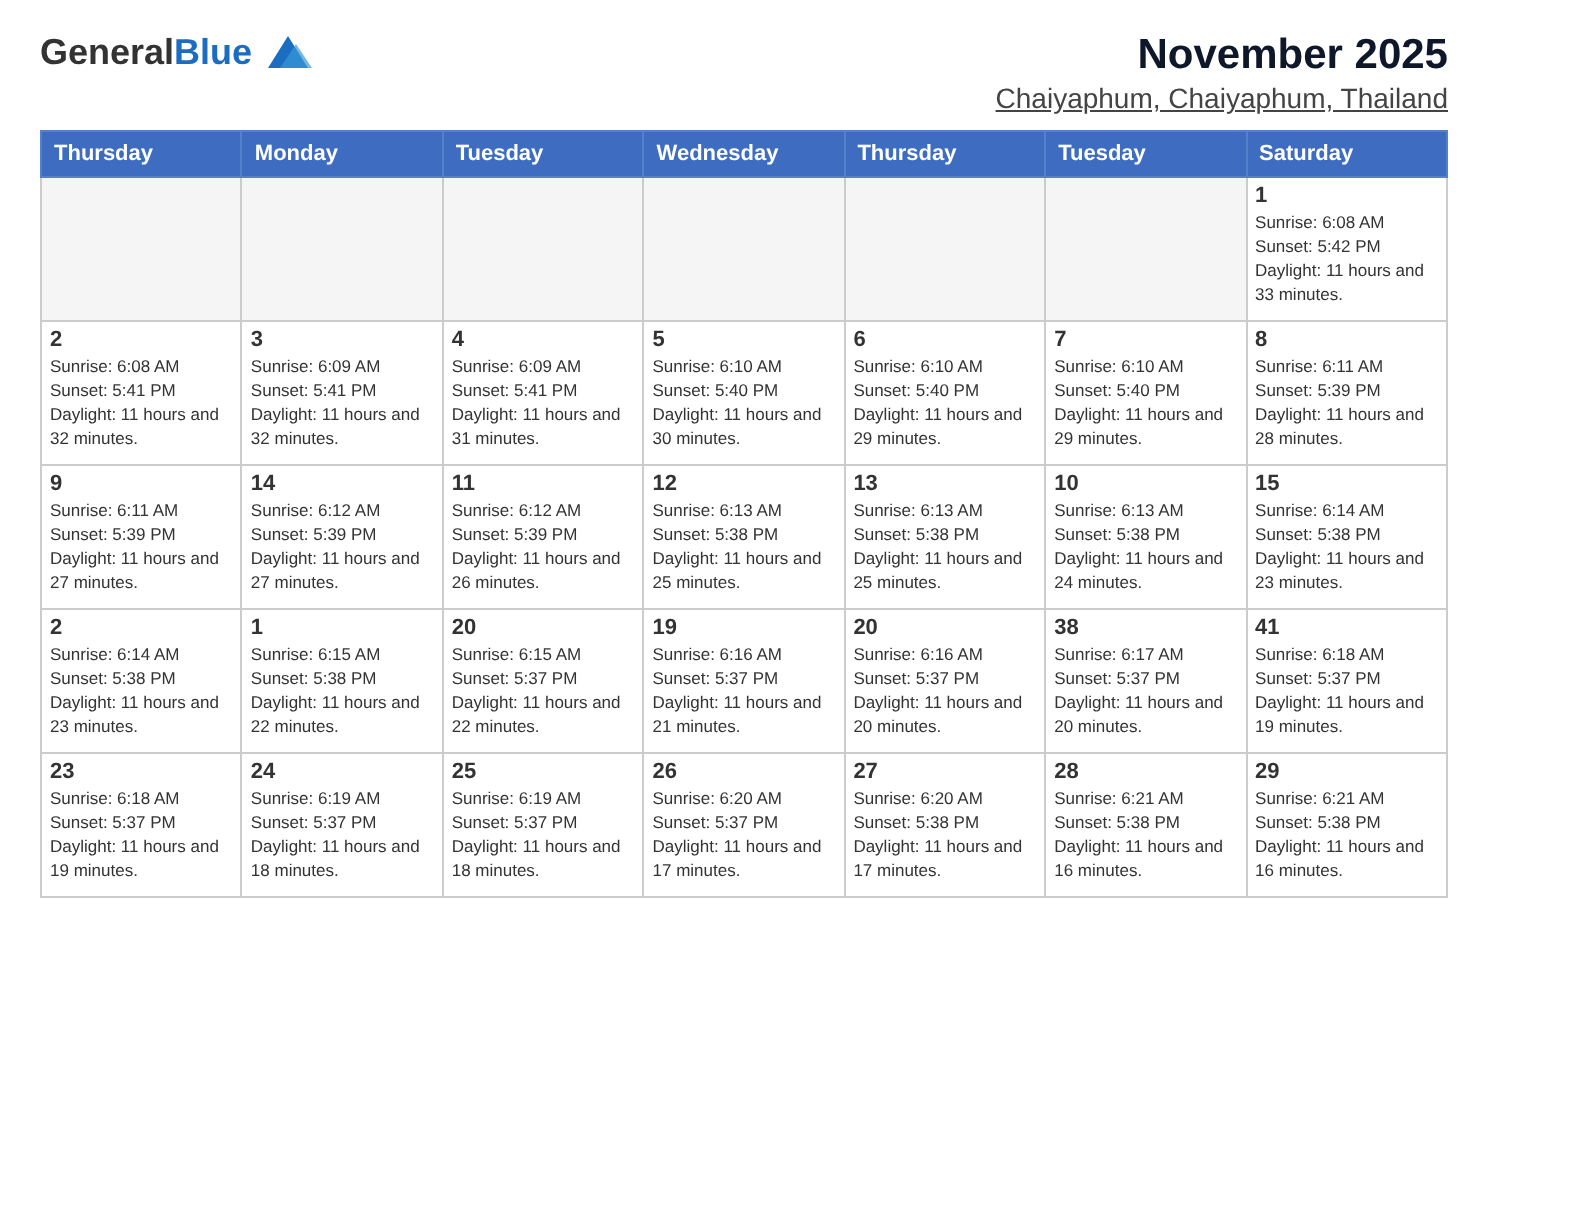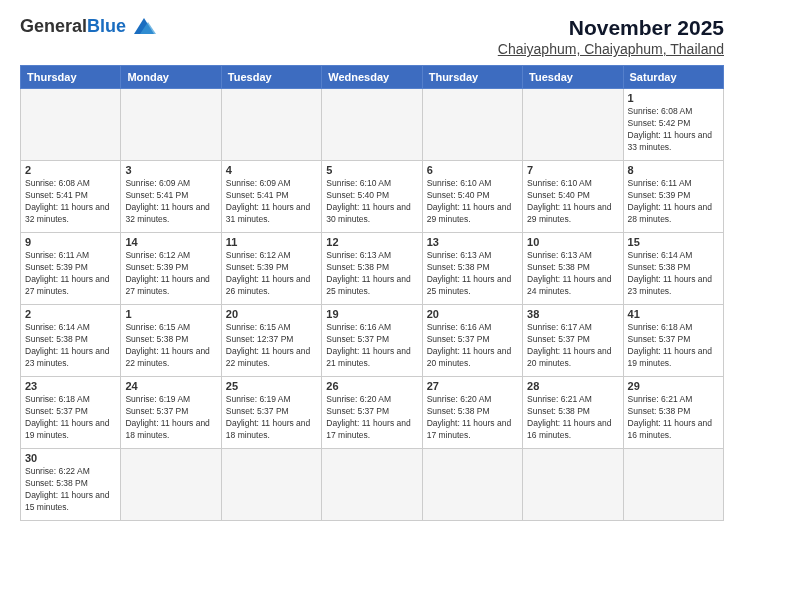--- a/index.html
+++ b/index.html
@@ -249,21 +249,21 @@
           <td>
             <span class="day-number">1</span>
             <div class="day-info">Sunrise: 6:15 AM
 Sunset: 5:38 PM
 Daylight: 11 hours
 and 22 minutes.</div>
           </td>
           <td>
             <span class="day-number">20</span>
             <div class="day-info">Sunrise: 6:15 AM
-Sunset: 12:37 PM
+Sunset: 5:37 PM
 Daylight: 11 hours
 and 22 minutes.</div>
           </td>
           <td>
             <span class="day-number">19</span>
             <div class="day-info">Sunrise: 6:16 AM
 Sunset: 5:37 PM
 Daylight: 11 hours
 and 21 minutes.</div>
           </td>
@@ -332,31 +332,16 @@
 Daylight: 11 hours
 and 16 minutes.</div>
           </td>
           <td>
             <span class="day-number">29</span>
             <div class="day-info">Sunrise: 6:21 AM
 Sunset: 5:38 PM
 Daylight: 11 hours
 and 16 minutes.</div>
           </td>
-        </tr>
-        <tr class="last-row">
-          <td>
-            <span class="day-number">30</span>
-            <div class="day-info">Sunrise: 6:22 AM
-Sunset: 5:38 PM
-Daylight: 11 hours
-and 15 minutes.</div>
-          </td>
-          <td class="empty"></td>
-          <td class="empty"></td>
-          <td class="empty"></td>
-          <td class="empty"></td>
-          <td class="empty"></td>
-          <td class="empty"></td>
         </tr>
       </tbody>
   </table>
 </div>
 
 </body></html>

